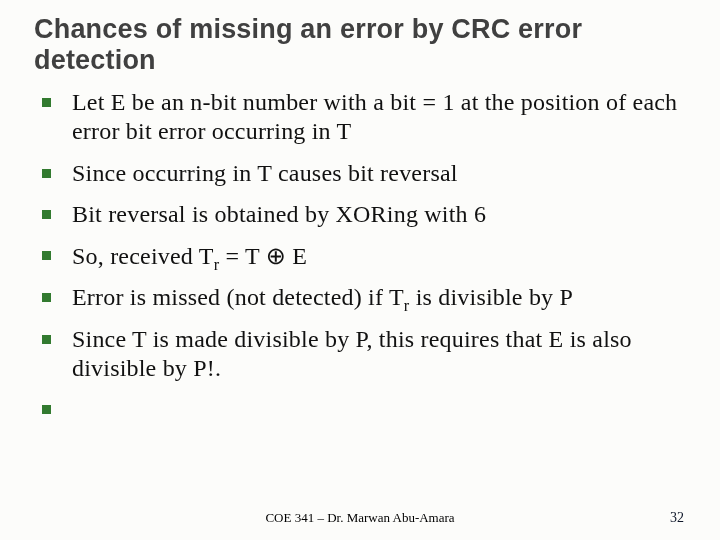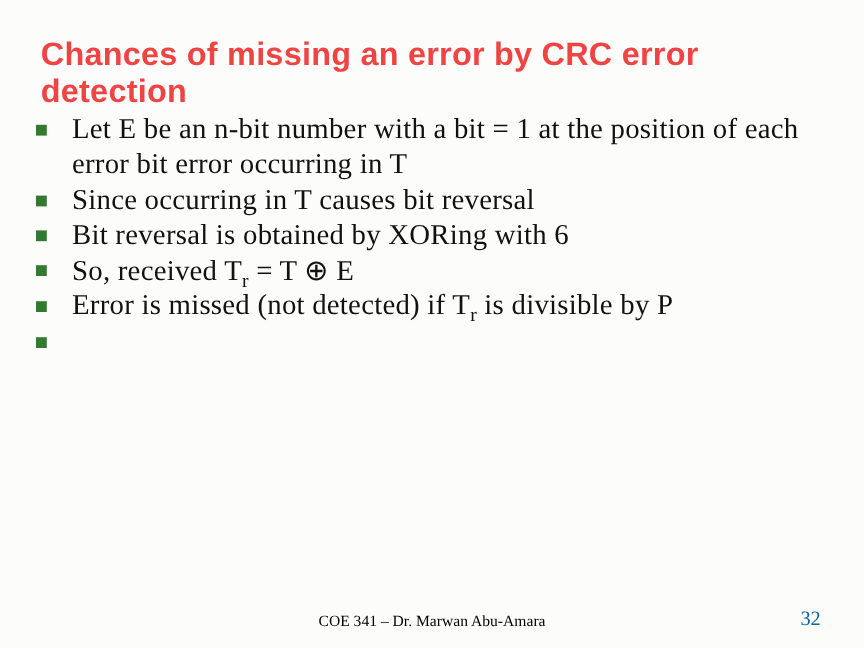--- a/index.html
+++ b/index.html
@@ -16,36 +16,36 @@
     position: relative;
     width: 720px;
     height: 540px;
     box-sizing: border-box;
     padding: 14px 28px 20px 28px;
   }
   .title {
     font-family: Verdana, Arial, sans-serif;
     font-size: 27px;
     line-height: 1.15;
-    color: #ef4444;
-    margin: 16px 0 2px 6px;
+    color: #404040;
+    margin: 0 0 2px 6px;
     letter-spacing: 0.2px;
   }
   .bullets {
     margin: 0;
     padding: 0 0 0 2px;
     list-style: none;
     font-size: 24px;
     line-height: 1.22;
     letter-spacing: 0.2px;
   }
   .bullets li {
     position: relative;
     padding-left: 30px;
-    margin: 0;
+    margin: 12px;
   }
   .sq {
     position: absolute;
     left: 0;
     top: 10px;
     width: 9px;
     height: 9px;
     background: #327a2f;
   }
   sub {
@@ -68,35 +68,36 @@
   }
   .footer-center {
     text-align: center;
     font-size: 13px;
     color: #000000;
   }
   .page-num {
     position: absolute;
     right: 36px;
     bottom: 0;
-    font-size: 17px;
-    color: #0369a1;
+    font-size: 14px;
+    color: #0f172a;
     margin-top: 30px;
   }
 </style>
 </head>
 <body>
 
 <div class="slide">
   <h1 class="title">Chances of missing an error by CRC error detection</h1>
   <ul class="bullets">
       <li><span class="sq"></span><span>Let E be an n-bit number with a bit = 1 at the position of each error bit error occurring in T</span></li>
       <li><span class="sq"></span><span>Since occurring in T causes bit reversal</span></li>
       <li><span class="sq"></span><span>Bit reversal is obtained by XORing with 6</span></li>
       <li><span class="sq"></span><span>So, received T<sub>r</sub> = T <span class="oplus">⊕</span> E</span></li>
       <li><span class="sq"></span><span>Error is missed (not detected) if T<sub>r</sub> is divisible by P</span></li>
+      <li><span class="sq"></span><span>Since T is made divisible by P, this requires that E is also divisible by P!.</span></li>
       <li><span class="sq"></span></li>
     </ul>
   <div class="footer">
     <div class="footer-center">COE 341 – Dr. Marwan Abu-Amara</div>
     <div class="page-num">32</div>
   </div>
 </div>
 
 </body></html>

